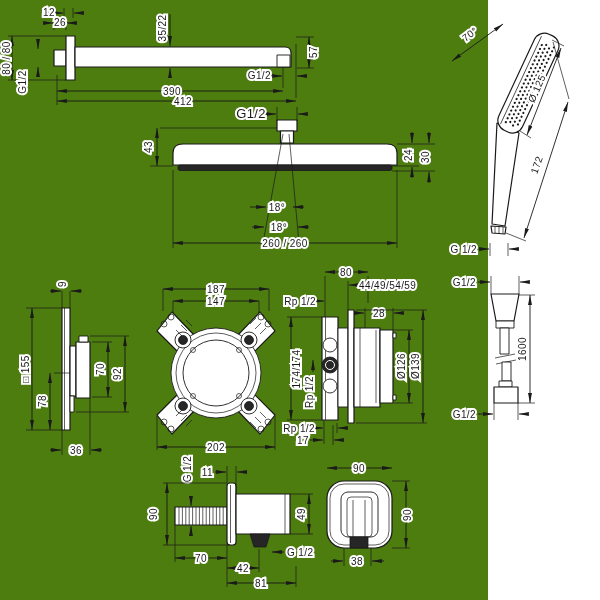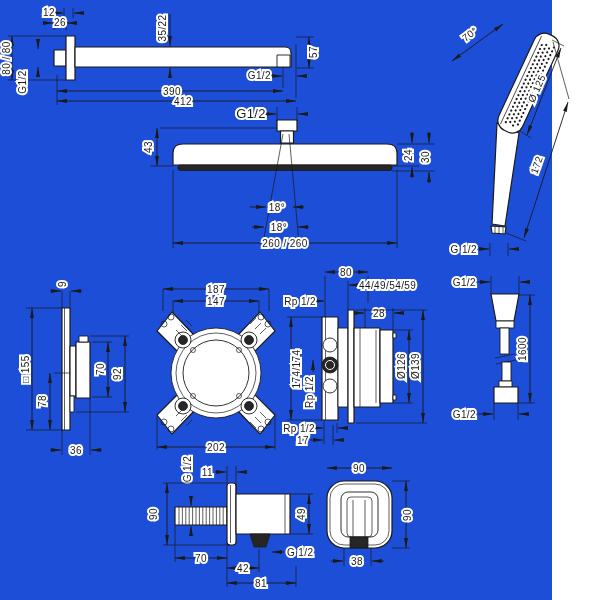--- a/index.html
+++ b/index.html
@@ -1,16 +1,16 @@
 <!DOCTYPE html>
 <html><head>
 <meta charset="utf-8">
 <style>
   html,body{margin:0;padding:0;background:#fff;}
-  .stage{width:552px;height:600px;background:#1d4ed8;position:relative;font-family:"Liberation Sans",sans-serif;}
+  .stage{width:488px;height:600px;background:#4d7c0f;position:relative;font-family:"Liberation Sans",sans-serif;}
   .dim{stroke:#1a1a1a;stroke-width:0.9;fill:none;}
   .thin{stroke:#1a1a1a;stroke-width:0.7;fill:none;}
   .pt{fill:#fff;stroke:#1a1a1a;stroke-width:1.2;stroke-linejoin:round;}
   .pt2{fill:#fff;stroke:#1a1a1a;stroke-width:0.9;stroke-linejoin:round;}
   .dk{fill:#262626;stroke:#1a1a1a;stroke-width:0.8;}
   .dots{stroke:#1a1a1a;stroke-width:2.1;stroke-dasharray:0.15 4.1;stroke-linecap:round;fill:none;}
   text.t{font:10px "Liberation Sans",sans-serif;fill:#1a1a1a;letter-spacing:0.4px;
          paint-order:stroke fill;stroke:#fff;stroke-width:4px;}
   text.big{font-size:13px;}
 </style>

